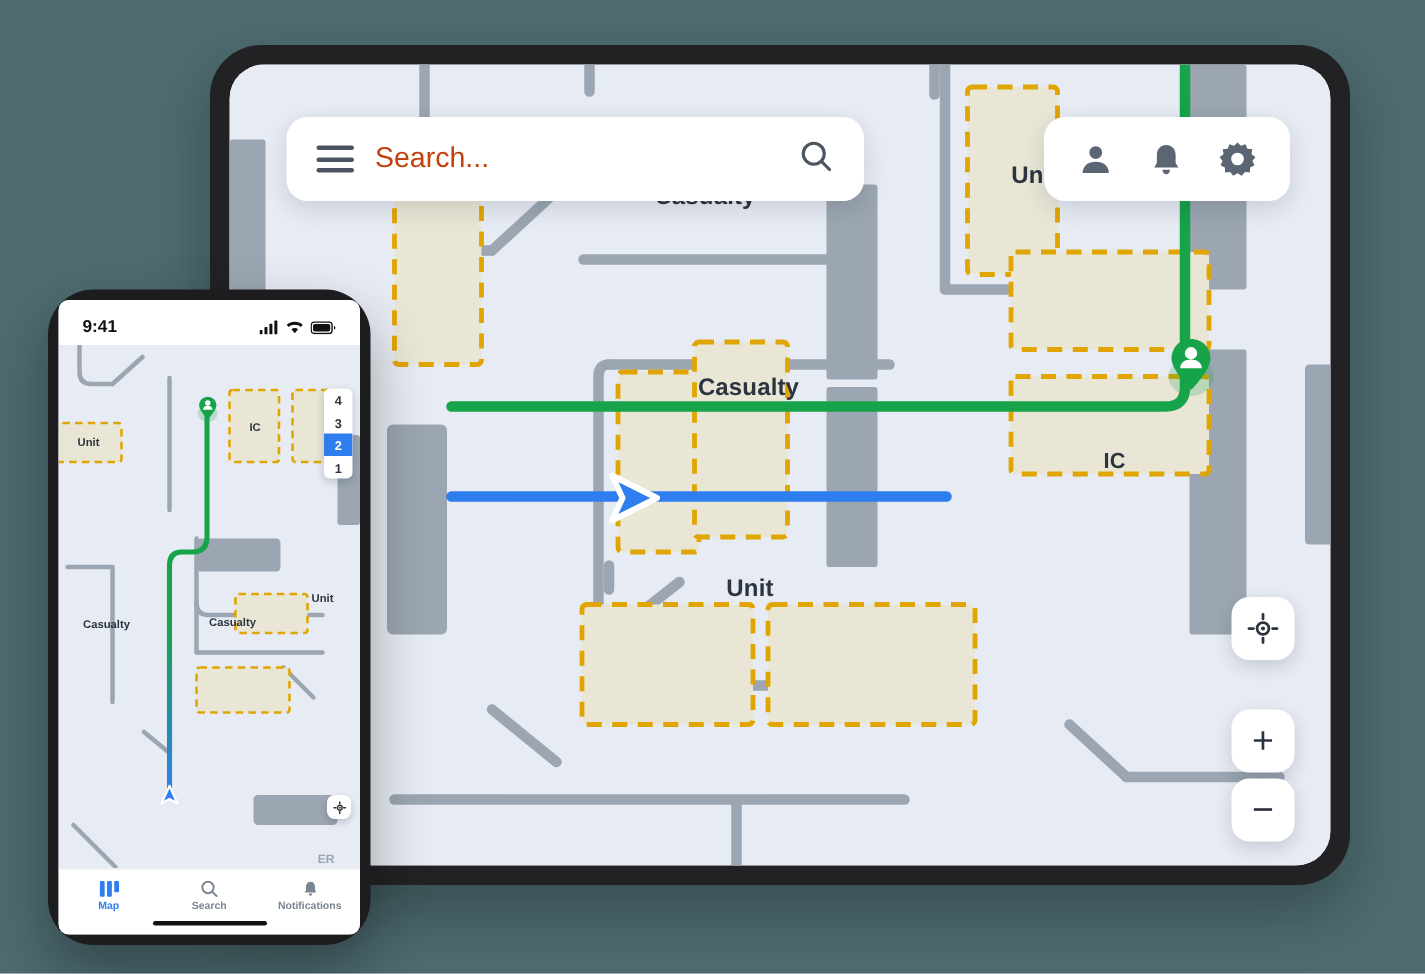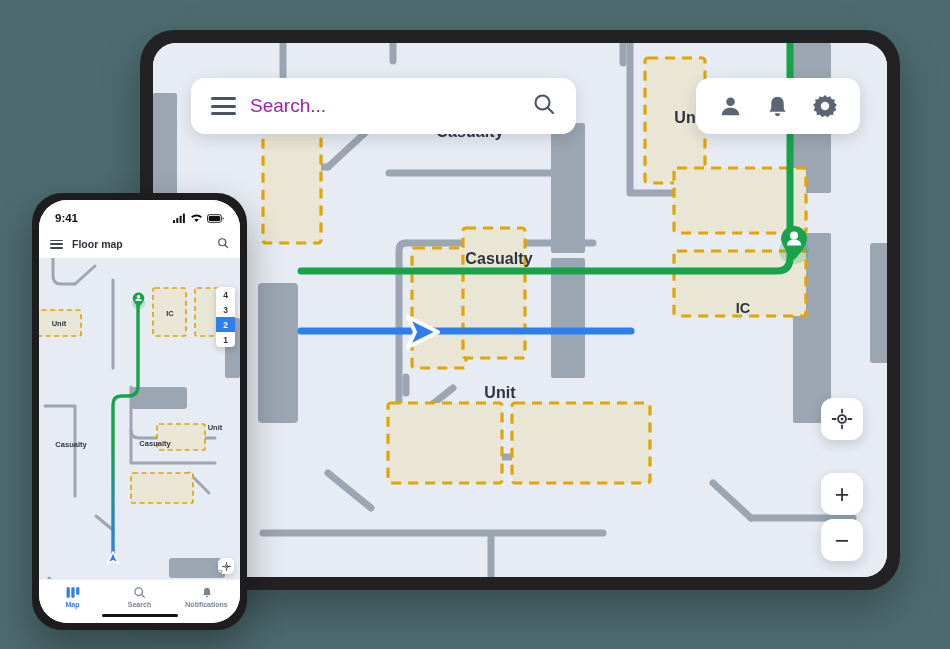--- a/index.html
+++ b/index.html
@@ -51,21 +51,21 @@
     background: #ffffff;
     border-radius: 14px;
     display: flex;
     align-items: center;
     padding: 0 20px;
     box-shadow: 0 5px 16px rgba(20,30,50,.14);
     gap: 14px;
   }
   .hamburger { width: 25px; height: 18px; display:flex; flex-direction:column; justify-content:space-between; cursor:pointer; flex:0 0 auto;}
   .hamburger i { display:block; height: 3px; background: #4a5462; border-radius: 2px; }
-  .search-ph { flex: 1; font-size: 19px; color: #a21caf; }
+  .search-ph { flex: 1; font-size: 19px; color: #c2410c; }
   .mag { flex: 0 0 auto; cursor: pointer; }
 
   
   .topright {
     position: absolute;
     right: 27px; top: 35px;
     height: 56px;
     background: #fff;
     border-radius: 14px;
     display: flex;
@@ -99,21 +99,21 @@
     width: 215px; height: 437px;
     background: #1d1d1f;
     border-radius: 30px;
     box-shadow: 0 18px 38px rgba(0,0,0,.32);
     z-index: 20;
   }
   .phone-screen {
     position: absolute;
     left: 7px; top: 7px;
     width: 201px; height: 423px;
-    border-radius: 28px;
+    border-radius: 7px;
     overflow: hidden;
     background: #e7ebf3;
     display: flex;
     flex-direction: column;
   }
   .statusbar {
     height: 30px; background: #fff;
     display: flex; align-items: center;
     justify-content: space-between;
     padding: 6px 16px 0 16px;
@@ -327,34 +327,20 @@
           <path d="M7 3.4 C5.3 3.4 3.8 4 2.6 5 L1.2 3.4 C2.8 2 4.8 1.2 7 1.2 C9.2 1.2 11.2 2 12.8 3.4 L11.4 5 C10.2 4 8.7 3.4 7 3.4 Z"></path>
         </svg>
         <svg width="17" height="9" viewBox="0 0 22 11">
           <rect x="0.6" y="0.6" width="18" height="9.8" rx="2.6" fill="none" stroke="#111" stroke-width="1.2"></rect>
           <rect x="2.2" y="2.2" width="14.8" height="6.6" rx="1.5" fill="#111"></rect>
           <path d="M20.2 4 L20.2 7 C21.2 6.7 21.5 6.2 21.5 5.5 C21.5 4.8 21.2 4.3 20.2 4 Z" fill="#111"></path>
         </svg>
       </span>
     </div>
 
-    <div class="appbar">
-      <span class="ham-s">
-          <i></i>
-          <i></i>
-          <i></i>
-        </span>
-      <span class="appbar-title">Floor map</span>
-      <span>
-        <svg width="12" height="12" viewBox="0 0 24 24" fill="none" stroke="#4a5462" stroke-width="2.4" stroke-linecap="round">
-          <circle cx="10.5" cy="10.5" r="7"></circle>
-            <line x1="15.8" y1="15.8" x2="21" y2="21"></line>
-        </svg>
-      </span>
-    </div>
 
     <div class="phone-map">
       <svg width="201" height="365" viewBox="0 0 201 365" style="position:absolute;left:0;top:0">
         <rect x="0" y="0" width="201" height="365" fill="#e7ebf3"></rect>
 
         <rect x="92" y="129" width="56" height="22" rx="3" fill="#9ba6b2"></rect>
         <rect x="130" y="300" width="56" height="20" rx="3" fill="#9ba6b2"></rect>
         <rect x="186" y="60" width="15" height="60" rx="2" fill="#9ba6b2"></rect>
 
         <g stroke="#9ba6b2" stroke-width="3" fill="none" stroke-linecap="round" stroke-linejoin="round">

